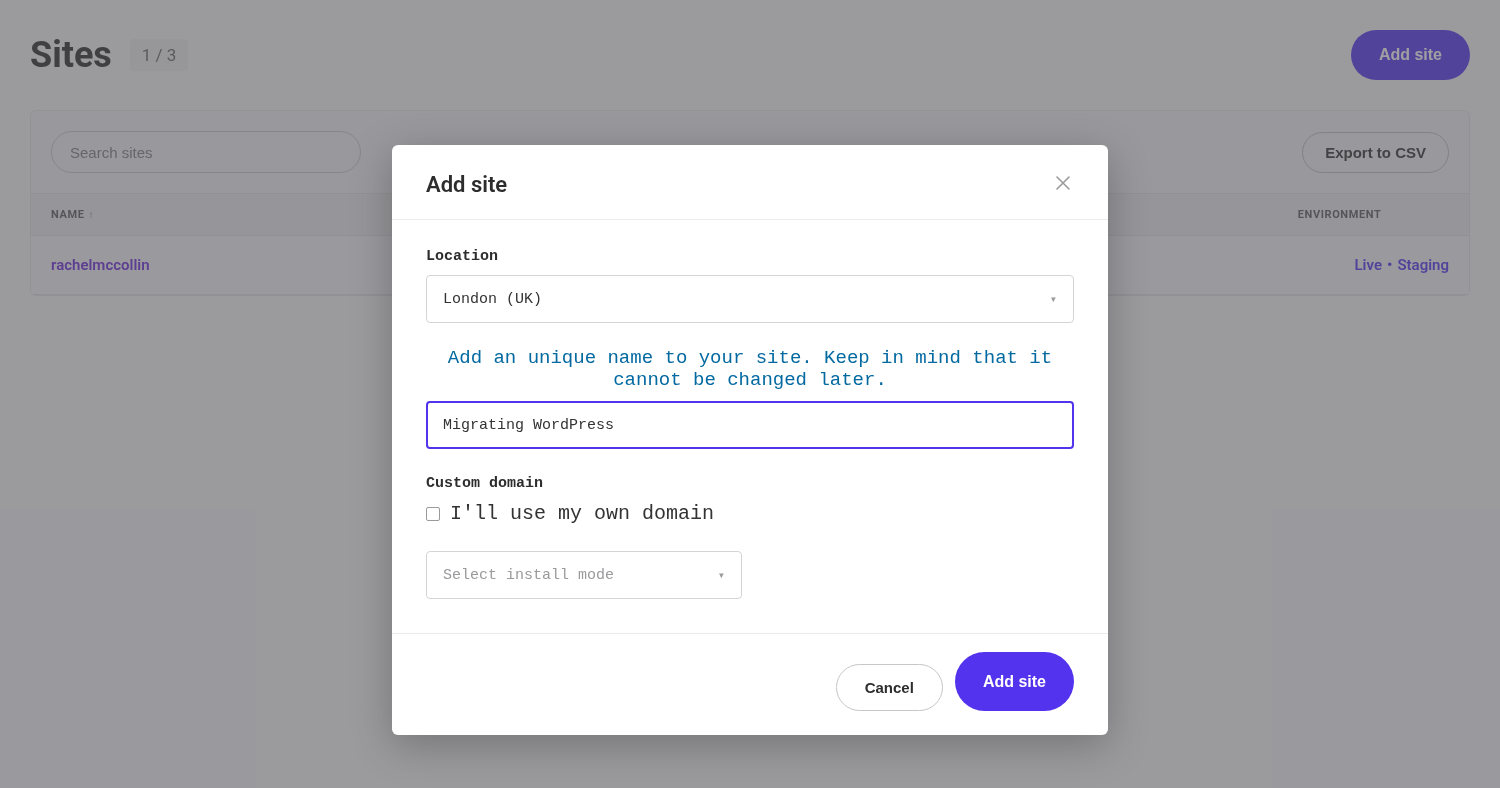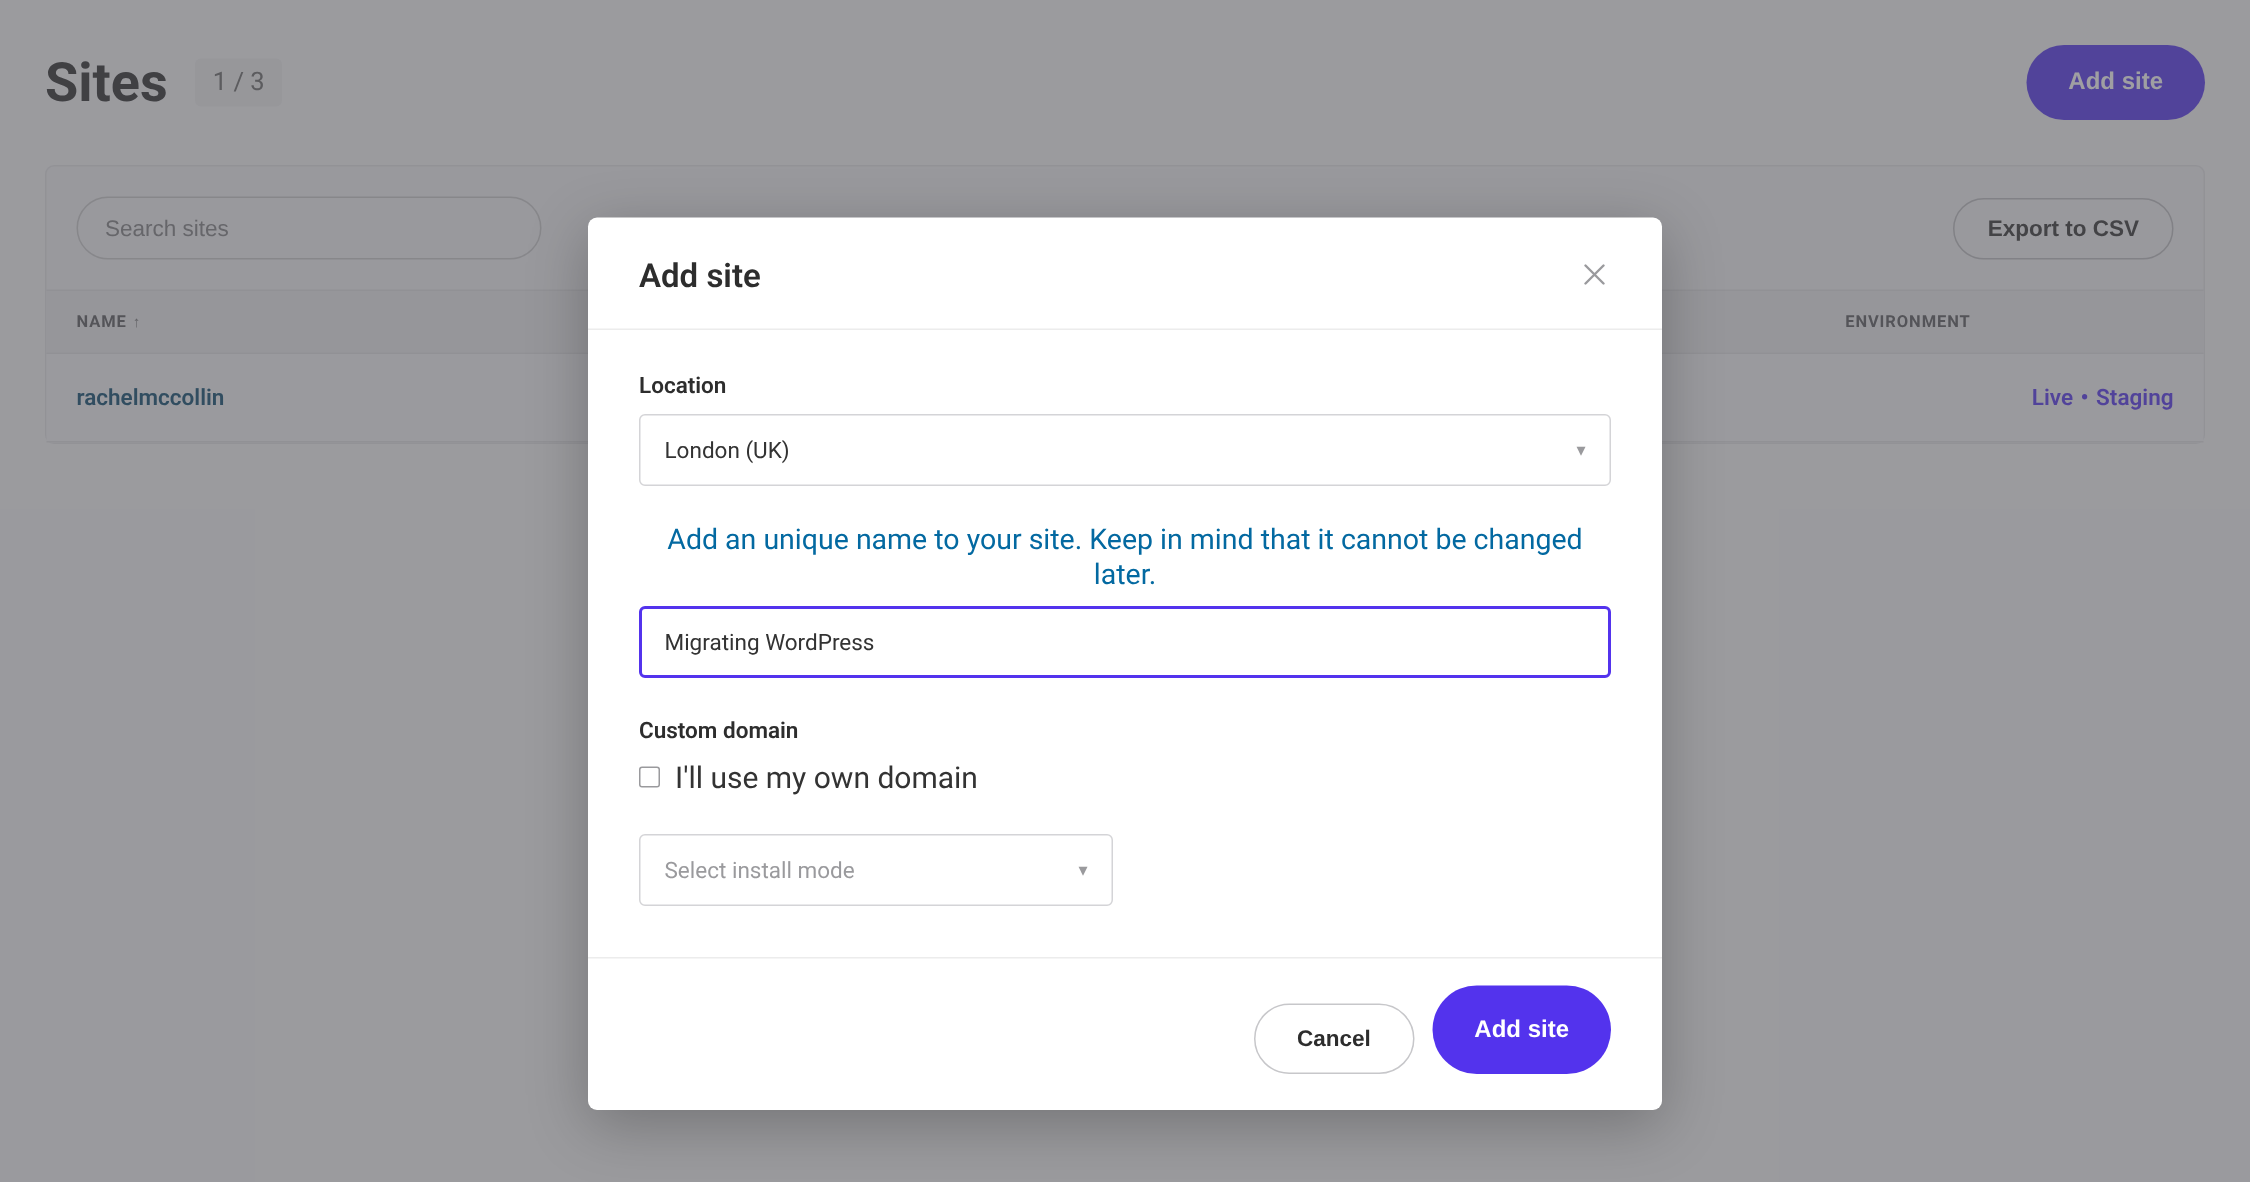--- a/index.html
+++ b/index.html
@@ -86,30 +86,30 @@
       font-size: 11px;
       font-weight: 700;
       letter-spacing: 0.6px;
       color: #5a5a5d;
       text-transform: uppercase;
       padding: 14px 20px;
       border-top: 1px solid #e0e0e2;
       border-bottom: 1px solid #e0e0e2;
       background: #ececee;
     }
-    thead th.env { text-align: left; }
+    thead th.env { text-align: center; }
     tbody td {
       padding: 20px;
       font-size: 15px;
       color: #333;
       border-bottom: 1px solid #e0e0e2;
       background: #f4f4f6;
     }
     tbody td.env { text-align: right; }
-    .site-link { color: #0c4a6e; font-weight: 600; text-decoration: none; }
+    .site-link { color: #6d28d9; font-weight: 600; text-decoration: none; }
     .env-link { color: #5333ed; font-weight: 600; text-decoration: none; }
     .env-sep { color: #5333ed; font-weight: 700; padding: 0 5px; }
     .sort-arrow { display:inline-block; margin-left:4px; font-size:10px; color:#7a7a7d; }
 
     
     .overlay {
       position: absolute;
       inset: 0;
       background: rgba(80,80,85,0.55);
       display: flex;
@@ -131,21 +131,21 @@
       padding: 26px 34px 22px 34px;
       border-bottom: 1px solid #ececec;
     }
     .modal-title { font-size: 22px; font-weight: 600; color: #2d2d2d; }
     .close-btn {
       background: none; border: none; cursor: pointer;
       color: #9a9a9d; font-size: 18px; line-height: 1;
       padding: 4px;
     }
     .modal-body { padding: 28px 34px 34px 34px; }
-    .form-group { margin-bottom: 26px; }
+    .form-group { margin-bottom: 26px; font-family: Liberation Mono, monospace; }
     .form-label { display:block; font-weight: 600; font-size: 15px; color:#2d2d2d; margin-bottom: 10px; }
     .form-helper { font-size: 19px; color: #0369a1; margin-top:-2px; margin-bottom: 10px; text-align: center; }
     .select-wrap, .input-text {
       width: 100%;
       height: 48px;
       border: 1px solid #d4d4d7;
       border-radius: 4px;
       padding: 0 16px;
       font-size: 15px;
       color: #333;

